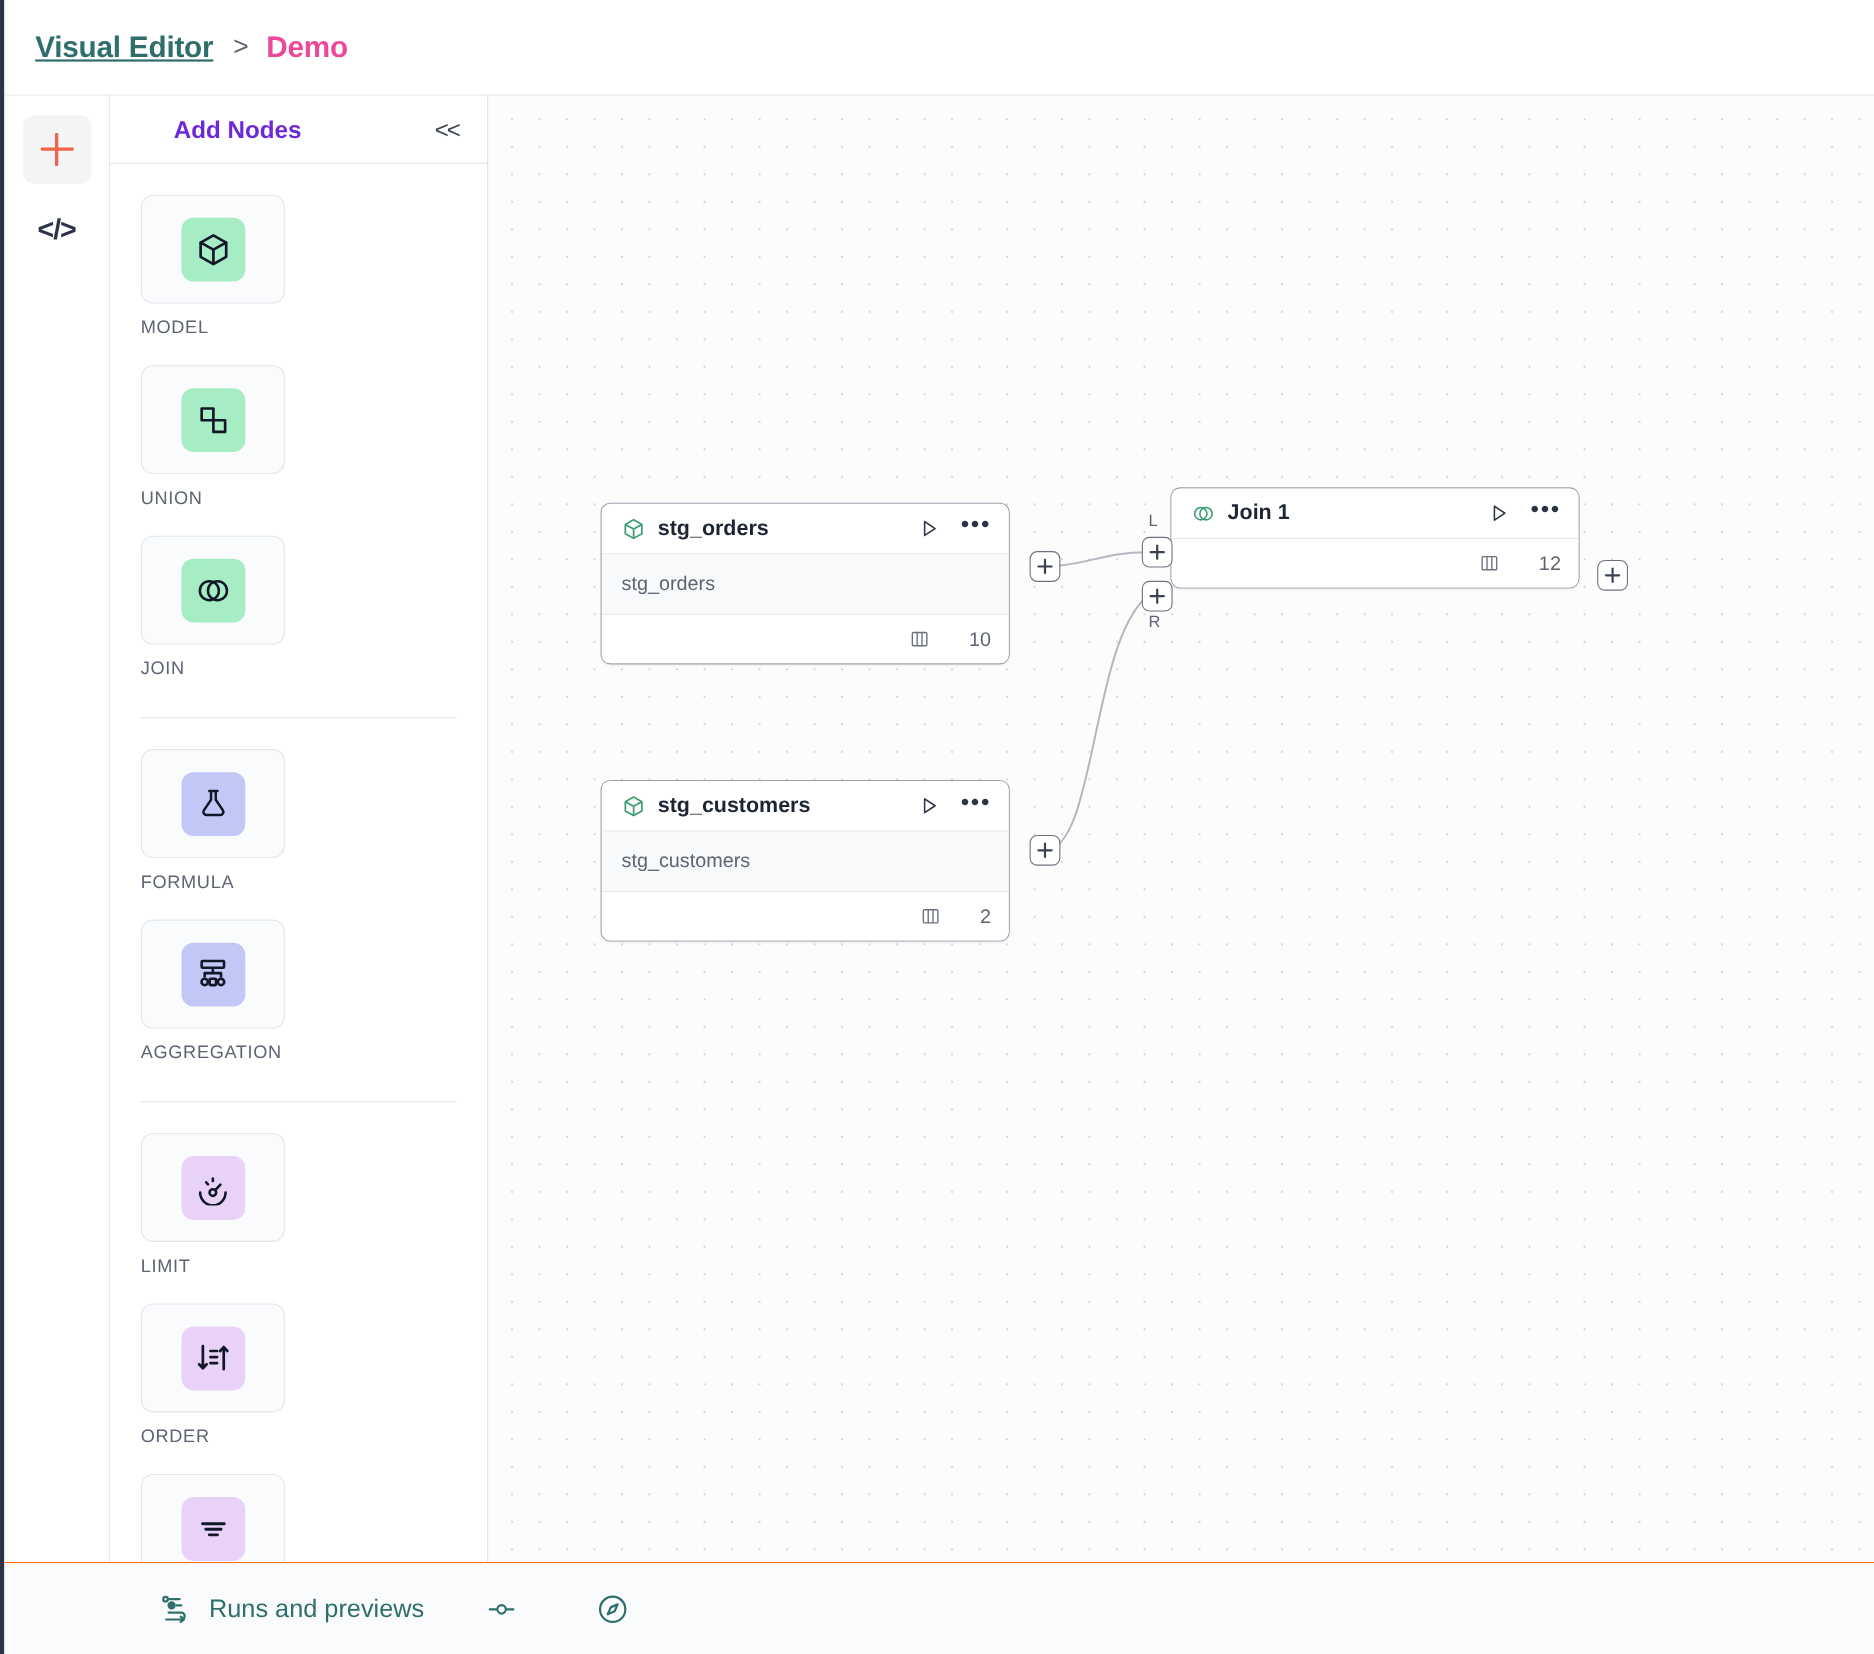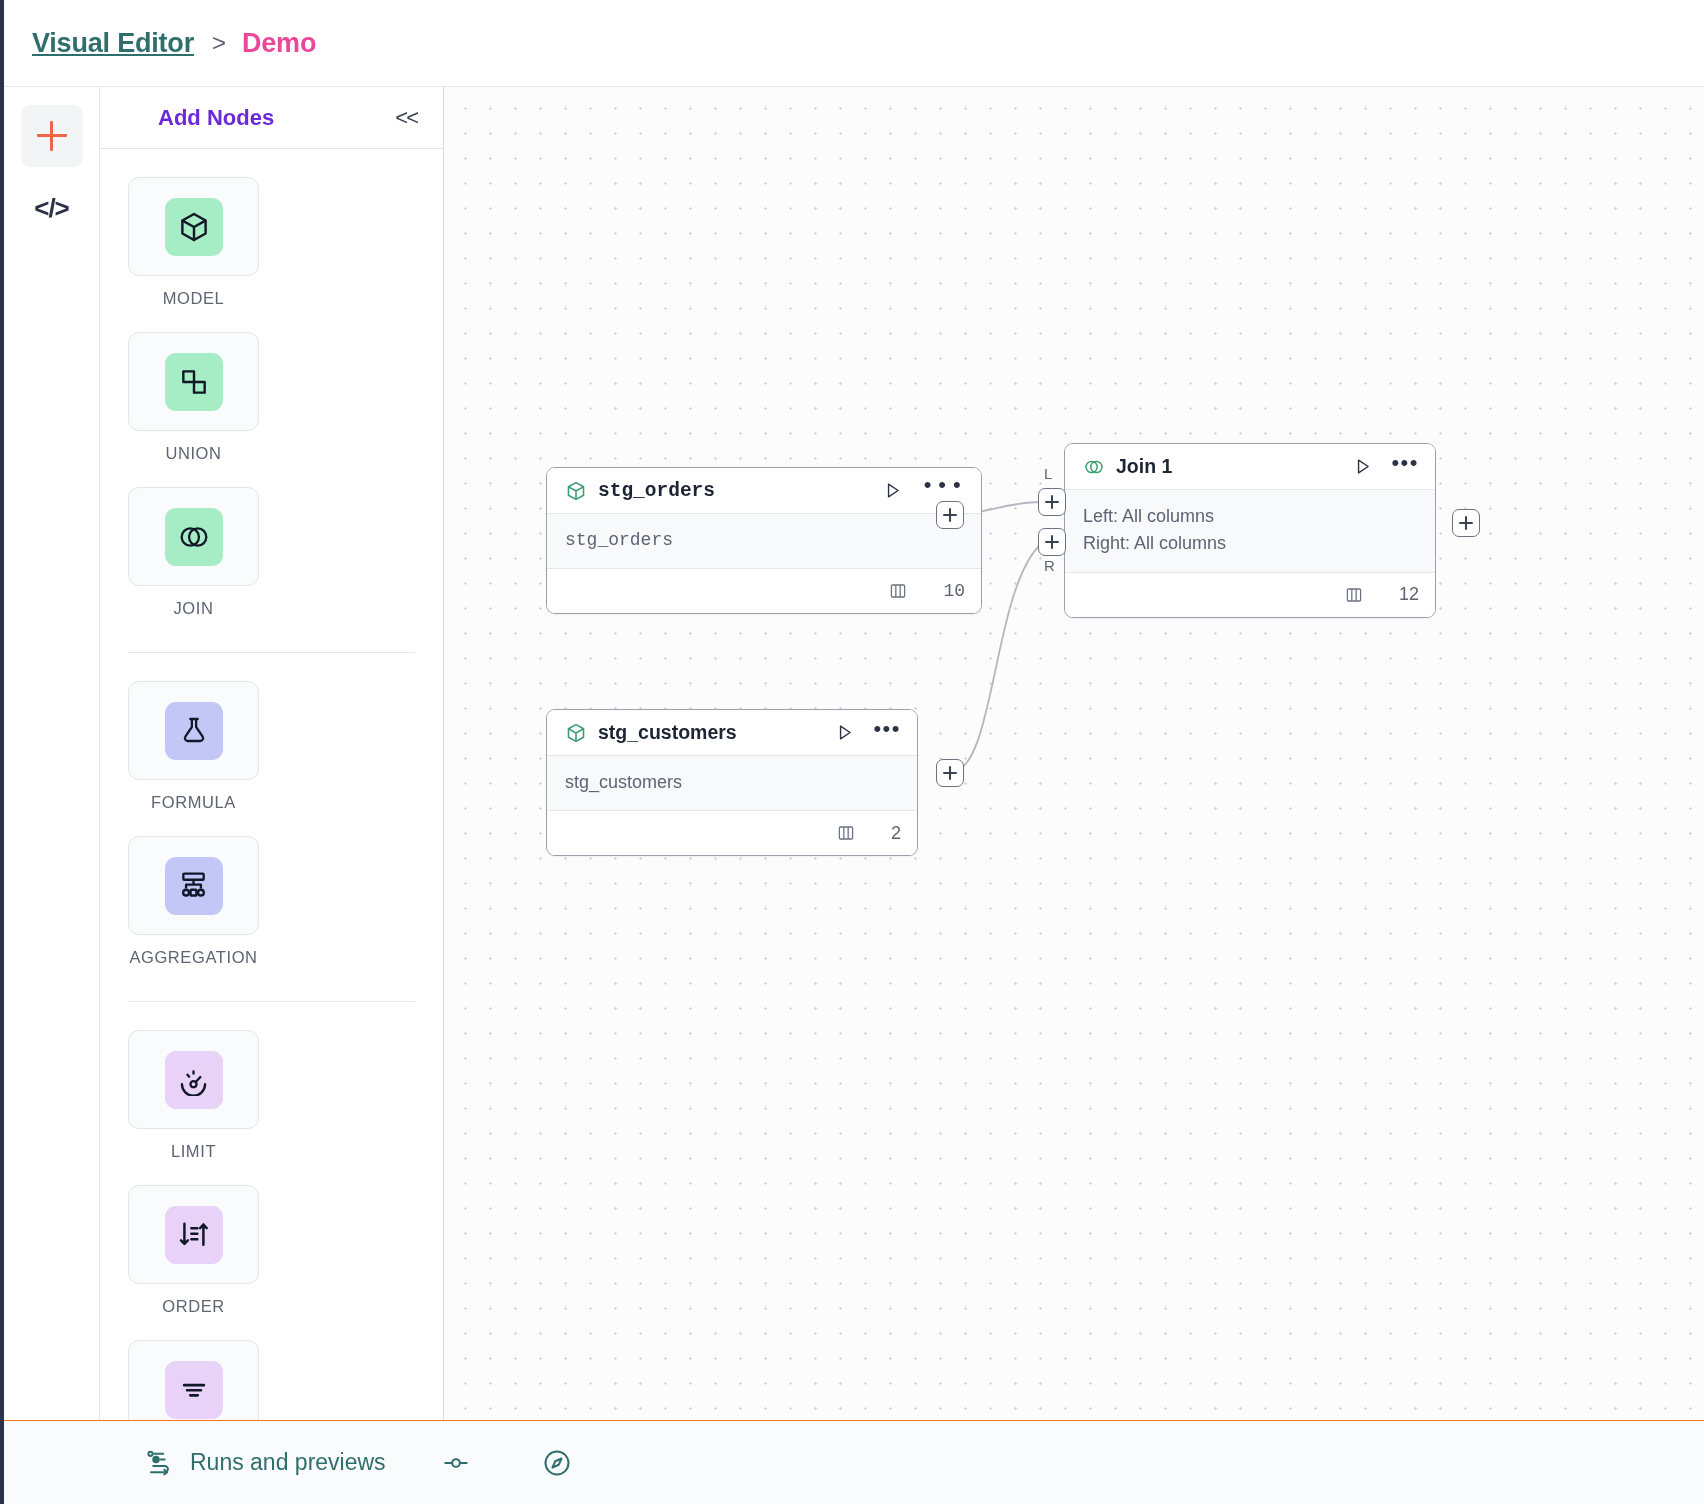--- a/index.html
+++ b/index.html
@@ -95,21 +95,21 @@
     flex: 1 1 auto; overflow: hidden; padding: 28px 0 0 0;
   }
 
   .node-grid {
     display: flex; flex-wrap: wrap;
     padding: 0 28px;
     gap: 0 28px;
   }
   .node-cell {
     width: 131px;
-    display: flex; flex-direction: column; align-items: center;
+    display: flex; flex-direction: column; 
     margin-bottom: 24px;
   }
   .node-tile {
     width: 131px; height: 99px;
     border: 1px solid #e2e5ea; border-radius: 11px;
     background: #fafbfc;
     display: flex; align-items: center; justify-content: center;
     cursor: grab;
   }
   .node-swatch {
@@ -359,21 +359,21 @@
       </div>
     </div>
 
     <div class="canvas">
 
       <svg class="edges">
         <path d="M 506 428 C 540 428, 560 415, 598 415" stroke="#b2b7c0" stroke-width="1.8" fill="none"></path>
         <path d="M 506 686 C 552 686, 548 500, 598 456" stroke="#b2b7c0" stroke-width="1.8" fill="none"></path>
       </svg>
 
-      <div class="card" style="left:102px; top:380px; width:436px;font-family:Liberation Mono, monospace;">
+      <div class="card" style="left:102px; top:370px; width:372px;">
         <div class="card-head">
           <span class="card-ic">
             <svg width="22" height="22" viewBox="0 0 24 24" fill="none" stroke="#3a9e6e" stroke-width="1.7" stroke-linejoin="round">
               <path d="M12 2.8 20.2 7.4v9.2L12 21.2 3.8 16.6V7.4z"></path>
                 <path d="M3.9 7.5 12 12l8.1-4.5M12 12v9.2"></path>
             </svg>
           </span>
           <span class="card-title">stg_orders</span>
           <span class="card-run">
             <svg width="21" height="21" viewBox="0 0 24 24" fill="none" stroke="#2c3346" stroke-width="1.6" stroke-linejoin="round">
@@ -440,24 +440,20 @@
                 <circle cx="14.6" cy="12" r="6.1"></circle>
             </svg>
           </span>
           <span class="card-title">Join 1</span>
           <span class="card-run">
             <svg width="21" height="21" viewBox="0 0 24 24" fill="none" stroke="#2c3346" stroke-width="1.6" stroke-linejoin="round">
                 <path d="M7.5 4.8 18.4 12 7.5 19.2z"></path>
               </svg>
           </span>
           <span class="card-more">•••</span>
-        </div>
-        <div class="card-body">
-          <div class="card-body-line">Left: All columns</div>
-          <div class="card-body-line">Right: All columns</div>
         </div>
         <div class="card-foot">
           <span class="cols-ic">
             <svg width="18" height="18" viewBox="0 0 24 24" fill="none" stroke="#6b7280" stroke-width="1.7" stroke-linejoin="round">
               <rect x="3.2" y="4" width="17.6" height="16" rx="1.4"></rect>
                 <path d="M9.1 4v16M14.9 4v16"></path>
             </svg>
           </span>
           <span class="cols-n">12</span>
         </div>

